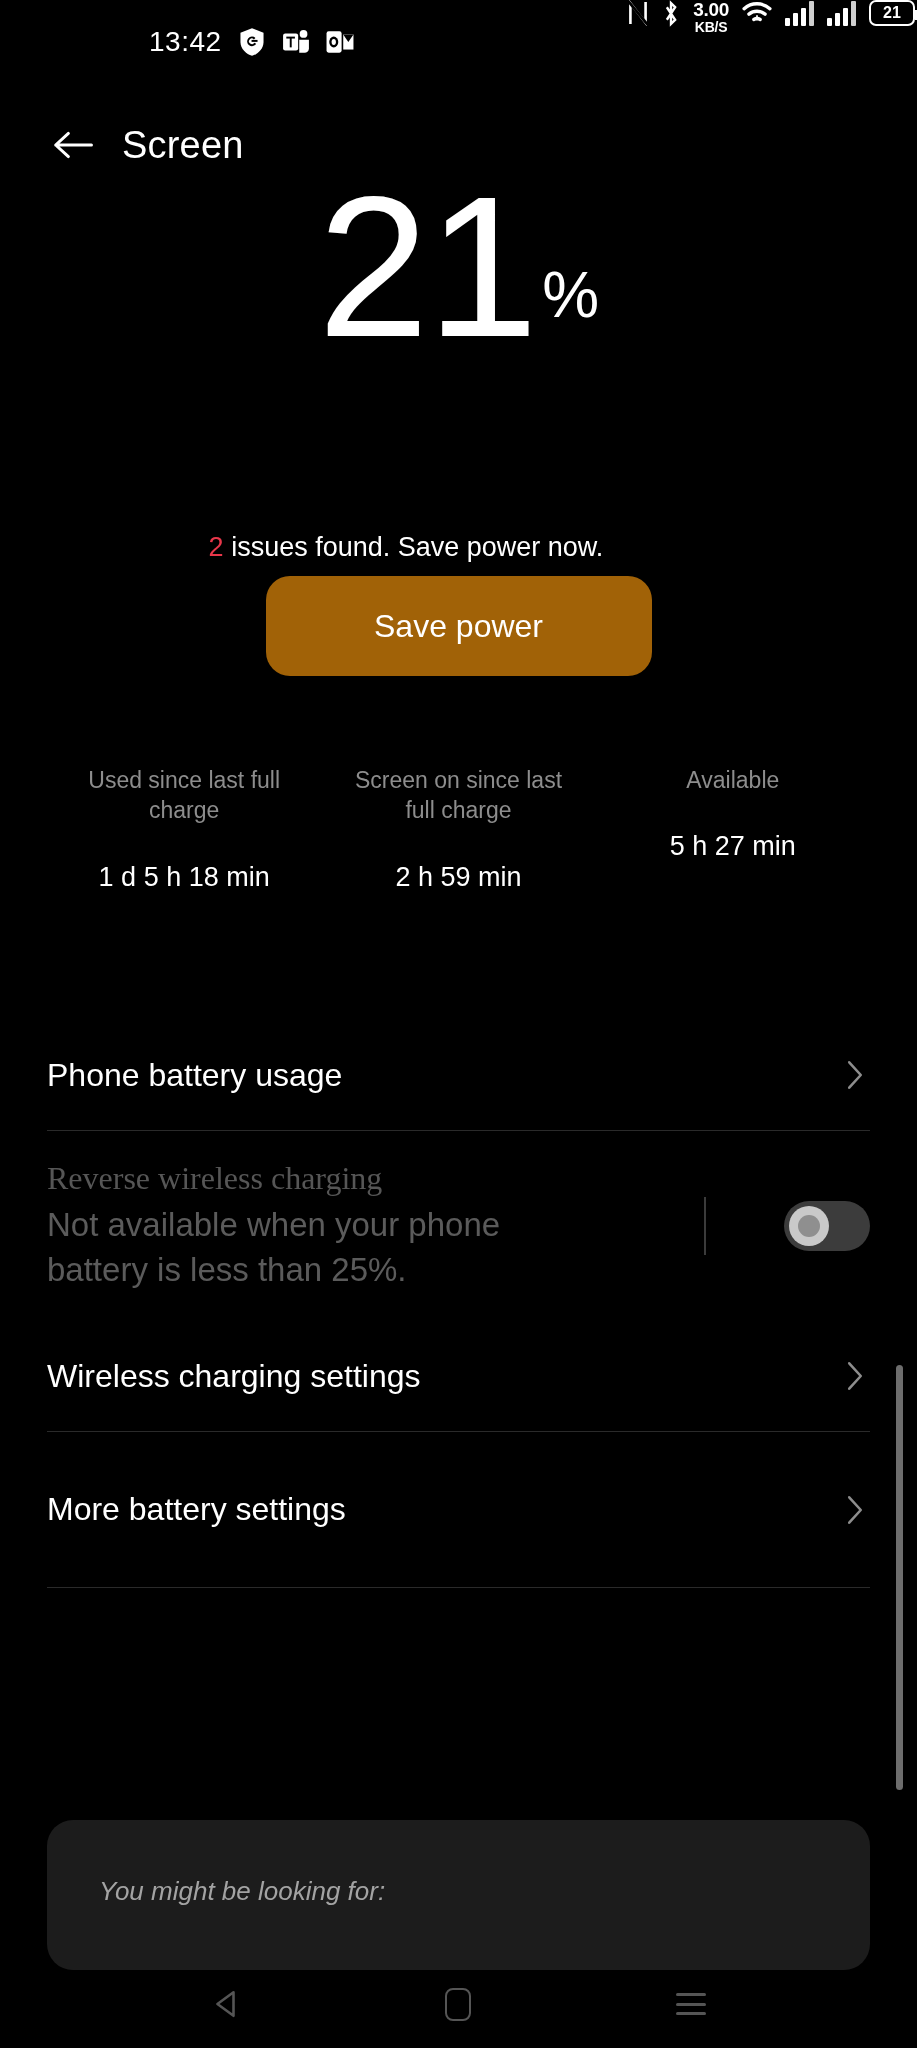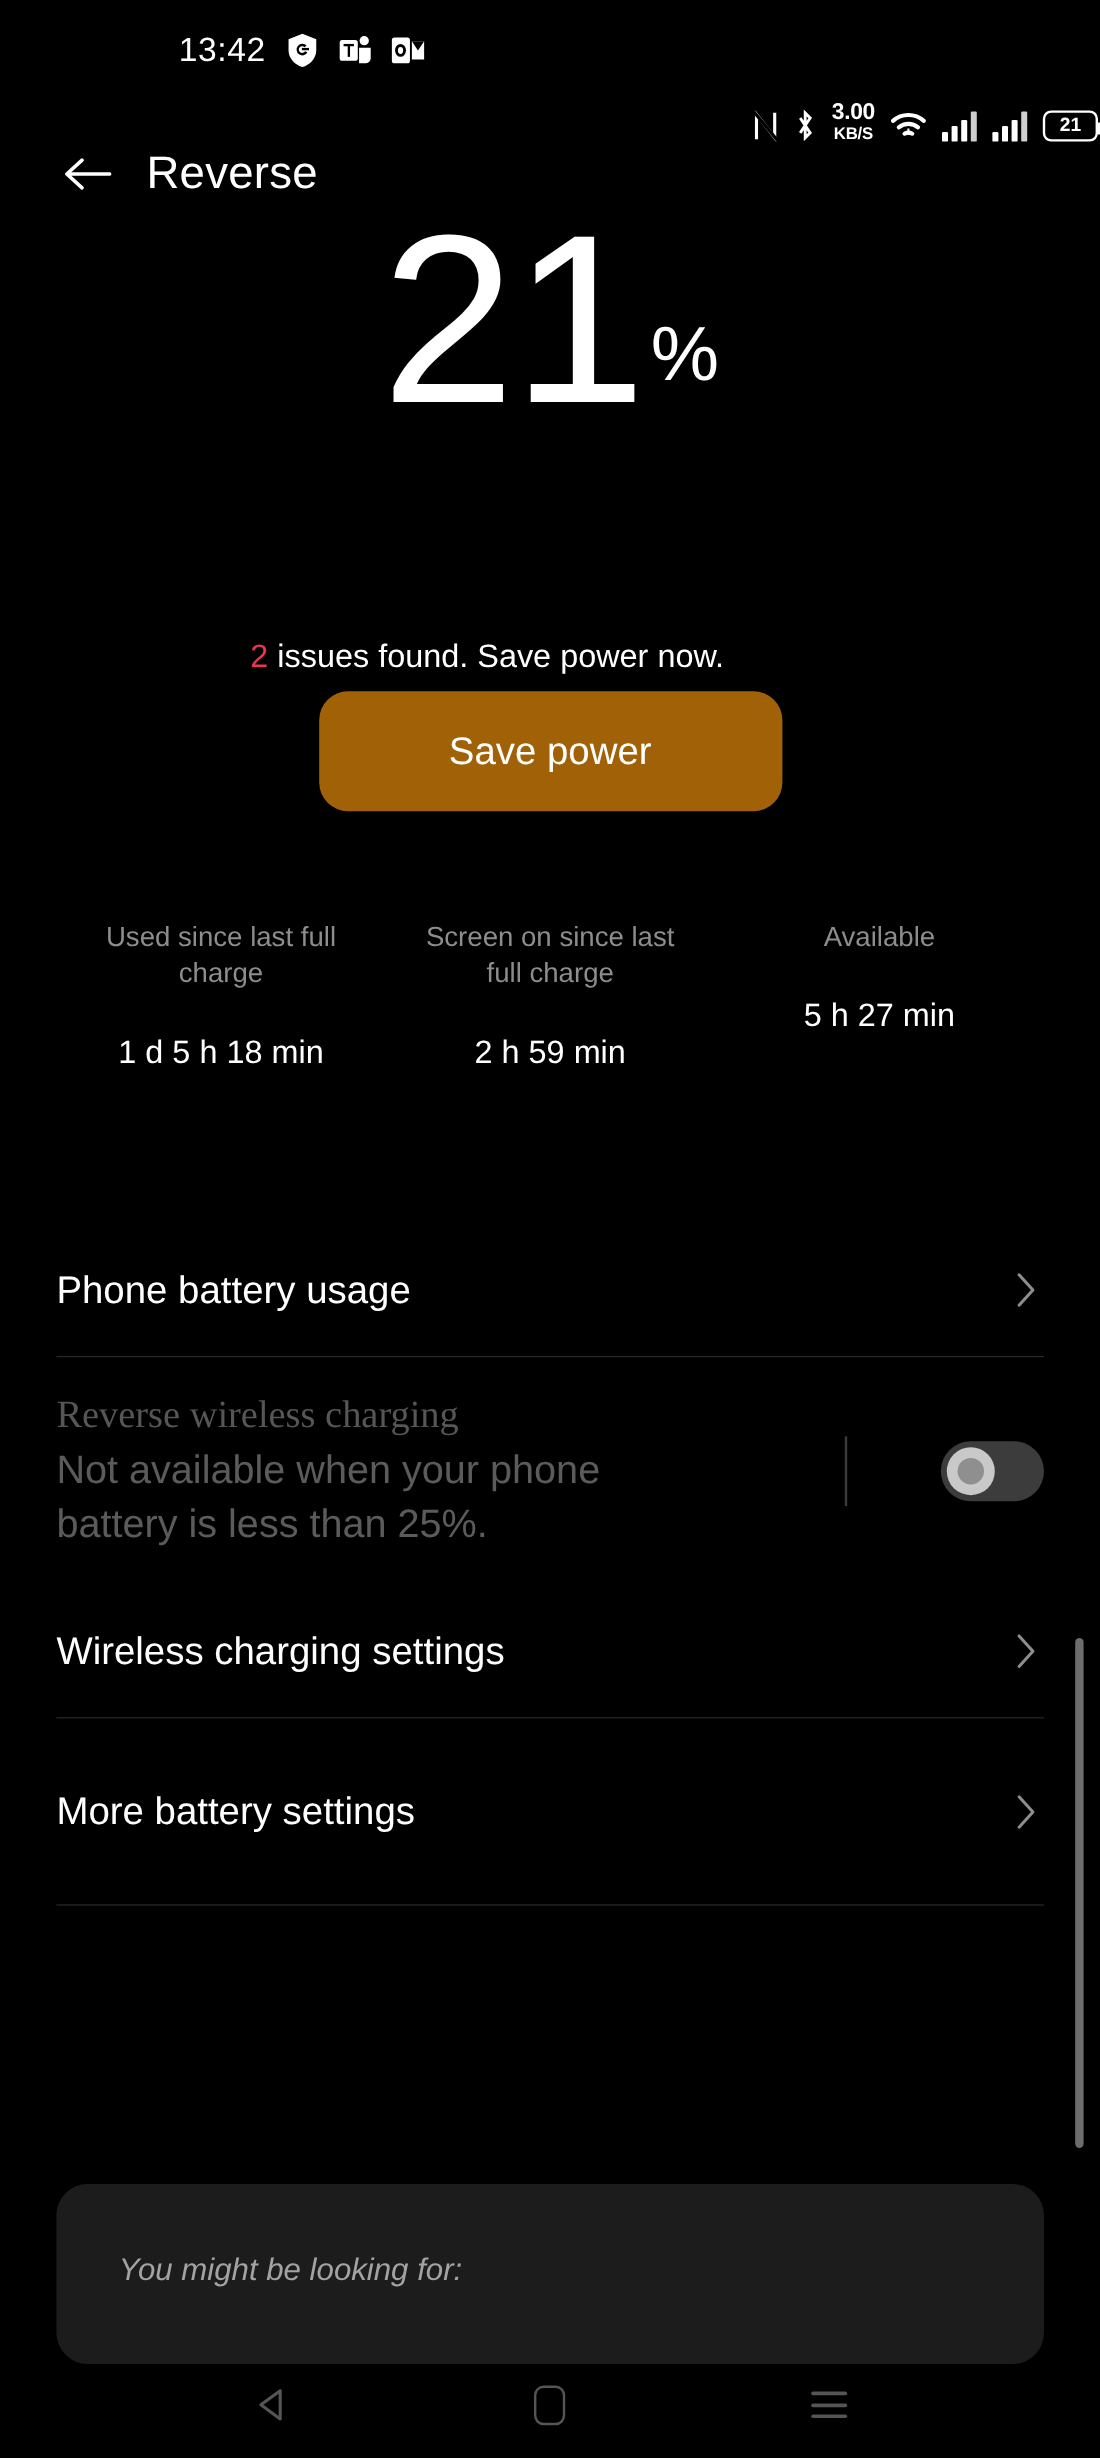--- a/index.html
+++ b/index.html
@@ -12,21 +12,21 @@
   }
   .screen { position: relative; width: 917px; height: 2048px; background:#000; }
 
   
   .statusbar {
     position:absolute; top:0; left:16px; width:917px; height:84px;
     display:flex; align-items:center;
   }
   .sb-left { position:absolute; left:133px; top:0; height:84px; display:flex; align-items:center; gap:16px; }
   .sb-time { font-size:28px; font-weight:500; letter-spacing:0.5px; color:#fff; }
-  .sb-right { position:absolute; right:18px; top:0; height:84px; display:flex; align-items:flex-end; gap:13px;margin-top:34px; }
+  .sb-right { position:absolute; right:18px; top:0; height:84px; display:flex; align-items:flex-start; gap:13px; }
 
   .ic { display:inline-flex; align-items:center; justify-content:center; }
   .shield-ic { width:28px; height:30px; }
   .teams-ic { width:28px; height:28px; }
   .outlook-ic { width:28px; height:26px; }
 
   .nfc-ic { width:22px; height:26px; }
   .bt-ic { width:18px; height:27px; }
   .rate { display:flex; flex-direction:column; align-items:center; line-height:1; }
   .rate-top { font-size:19px; font-weight:bold; letter-spacing:-0.3px; }
@@ -180,21 +180,21 @@
       </span>
     </div>
   </div>
 
   <div class="header">
     <div class="back-btn">
       <svg viewBox="0 0 34 26" width="40" height="30">
         <path d="M13 3 L2 13 L13 23 M2 13 H33" stroke="#fff" stroke-width="2.6" fill="none" stroke-linecap="round" stroke-linejoin="round"></path>
       </svg>
     </div>
-    <div class="page-title">Reverse</div>
+    <div class="page-title">Screen</div>
   </div>
 
   <div class="pct-wrap">
     <span class="pct-num">21</span>
     <span class="pct-sym">%</span>
   </div>
 
   <div class="issues">
     <span class="count">2</span><span> issues found. Save power now.</span>
   </div>

